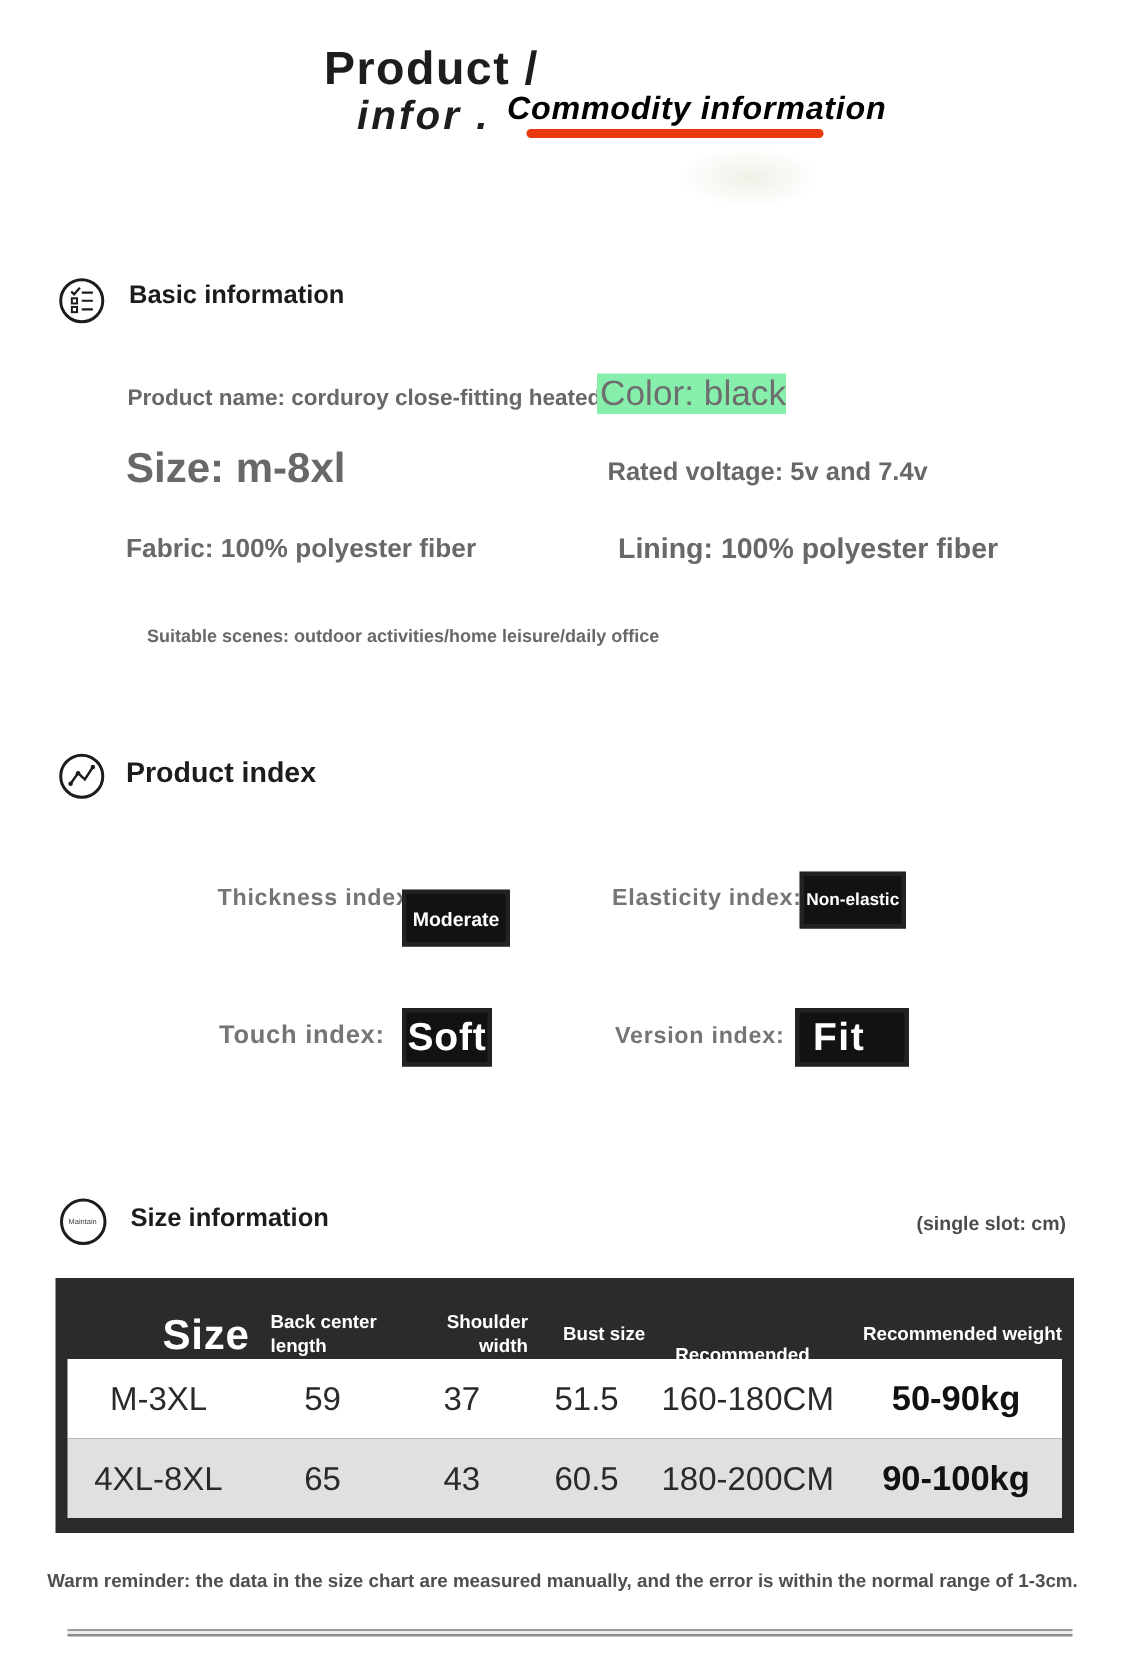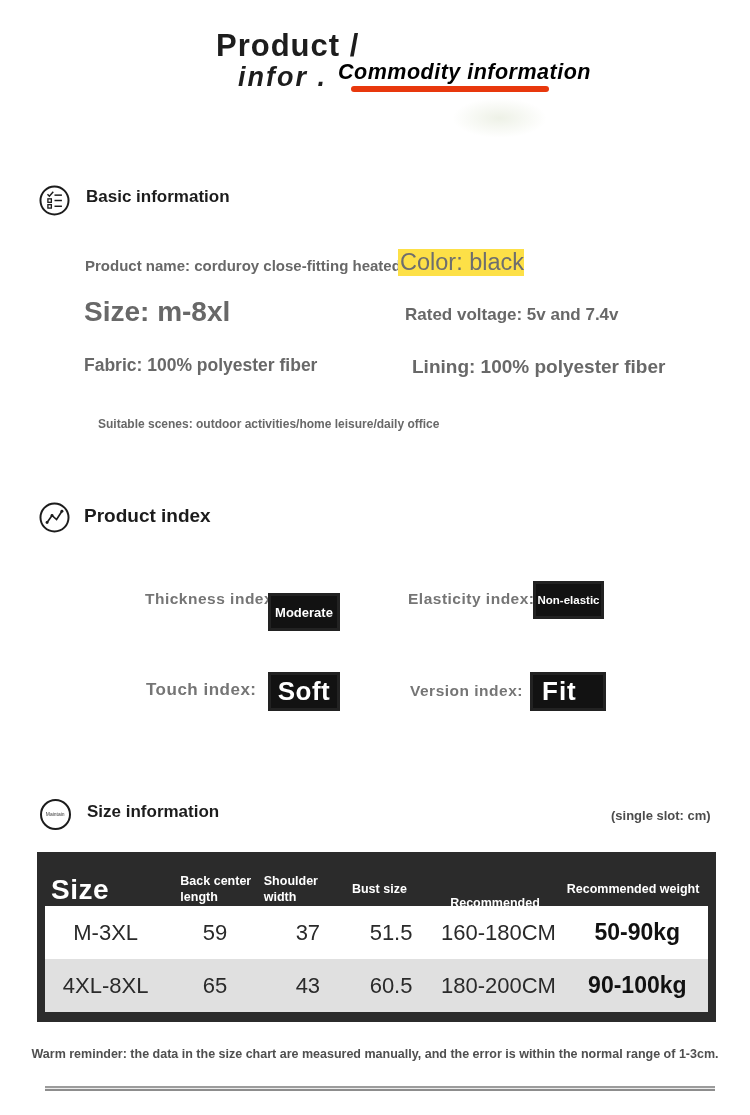--- a/index.html
+++ b/index.html
@@ -31,58 +31,58 @@
   .sec3-heading { left:87px; top:802px; font-size:17px; }
   .maintain-circle {
     width:31px; height:31px; border:2.5px solid #1c1c1c; border-radius:50%;
     display:flex; align-items:center; justify-content:center;
   }
   .maintain-circle span { font-size:8px; transform:scale(0.62); color:#3a3a3a; white-space:nowrap; }
 
   
   .field { color:#686868; font-weight:700; white-space:nowrap; }
   .f-name    { left:85px;  top:257px; font-size:15px; }
-  .f-color   { left:398px; top:249px; font-size:23.5px; font-weight:500; color:#6e6e6e; background:#fde047; padding-left:2px; }
+  .f-color   { left:398px; top:249px; font-size:23.5px; font-weight:500; color:#6e6e6e; background:#86efac; padding-left:2px; }
   .f-size    { left:84px;  top:296px; font-size:28px; }
   .f-voltage { left:405px; top:305px; font-size:17px; }
   .f-fabric  { left:84px;  top:355px; font-size:17.5px; }
   .f-lining  { left:412px; top:356px; font-size:19px; }
   .f-scenes  { left:98px;  top:417px; font-size:12px; }
 
   
   .idx-label { color:#757575; font-weight:700; white-space:nowrap; }
   .l-thickness  { left:145px; top:590px; font-size:15.5px; letter-spacing:0.5px; }
   .l-elasticity { left:408px; top:590px; font-size:15.5px; letter-spacing:0.5px; }
   .l-touch      { left:146px; top:680px; font-size:17px;   letter-spacing:0.5px; }
   .l-version    { left:410px; top:682px; font-size:15.5px; letter-spacing:0.5px; }
   .badge {
     background:#121212; color:#ffffff; font-weight:700;
     display:flex; align-items:center; justify-content:center;
     box-shadow:inset 0 0 0 3px #222222;
   }
   .b-moderate { left:268px; top:581px; width:72px; height:38px; font-size:13px;margin-top:12px; }
   .b-nonelastic { left:533px; top:581px; width:71px; height:38px; font-size:11.5px; }
-  .b-soft { left:268px; top:672px; width:72px; height:39px; font-size:26px; letter-spacing:0.5px; }
+  .b-soft { left:268px; top:672px; width:60px; height:39px; font-size:26px; letter-spacing:0.5px; }
   .b-fit  { left:530px; top:672px; width:76px; height:39px; font-size:26px; letter-spacing:1px; justify-content:flex-start; padding-left:12px; }
 
   .unit-note { left:611px; top:808px; font-size:13px; font-weight:700; color:#4c4c4c; }
 
   
   .size-table {
     left:37px; top:852px; width:679px;
     background:#2b2b2b;
     padding:0 8px; padding-bottom:10px;
   }
   .thead, .trow {
     display:grid;
     grid-template-columns:18.3% 14.7% 13.3% 11.8% 20.6% 21.3%;
     align-items:center;
   }
   .thead { height:54px; background:#2b2b2b; color:#ffffff; }
-  .th { font-size:12.5px; font-weight:700; text-align:left; line-height:1.25; }
+  .th { font-size:12.5px; font-weight:700; text-align:right; line-height:1.25; }
   .th-size { font-size:28px; letter-spacing:0.5px; padding-left:6px; }
   .th-left { text-align:left; padding-left:14px; }
   .th-left2 { text-align:left; padding-left:20px;margin-top:44px; }
   .trow { height:53px; background:#ffffff; color:#2a2a2a; }
   .trow.alt { background:#e0e0e0; }
   .td { font-size:22px; font-weight:400; text-align:center; }
   .td-weight { font-size:23px; font-weight:700; color:#111; }
 
   .reminder { left:0; top:1047px; width:750px; text-align:center;
     font-size:12.5px; font-weight:700; color:#4f4f4f; }

